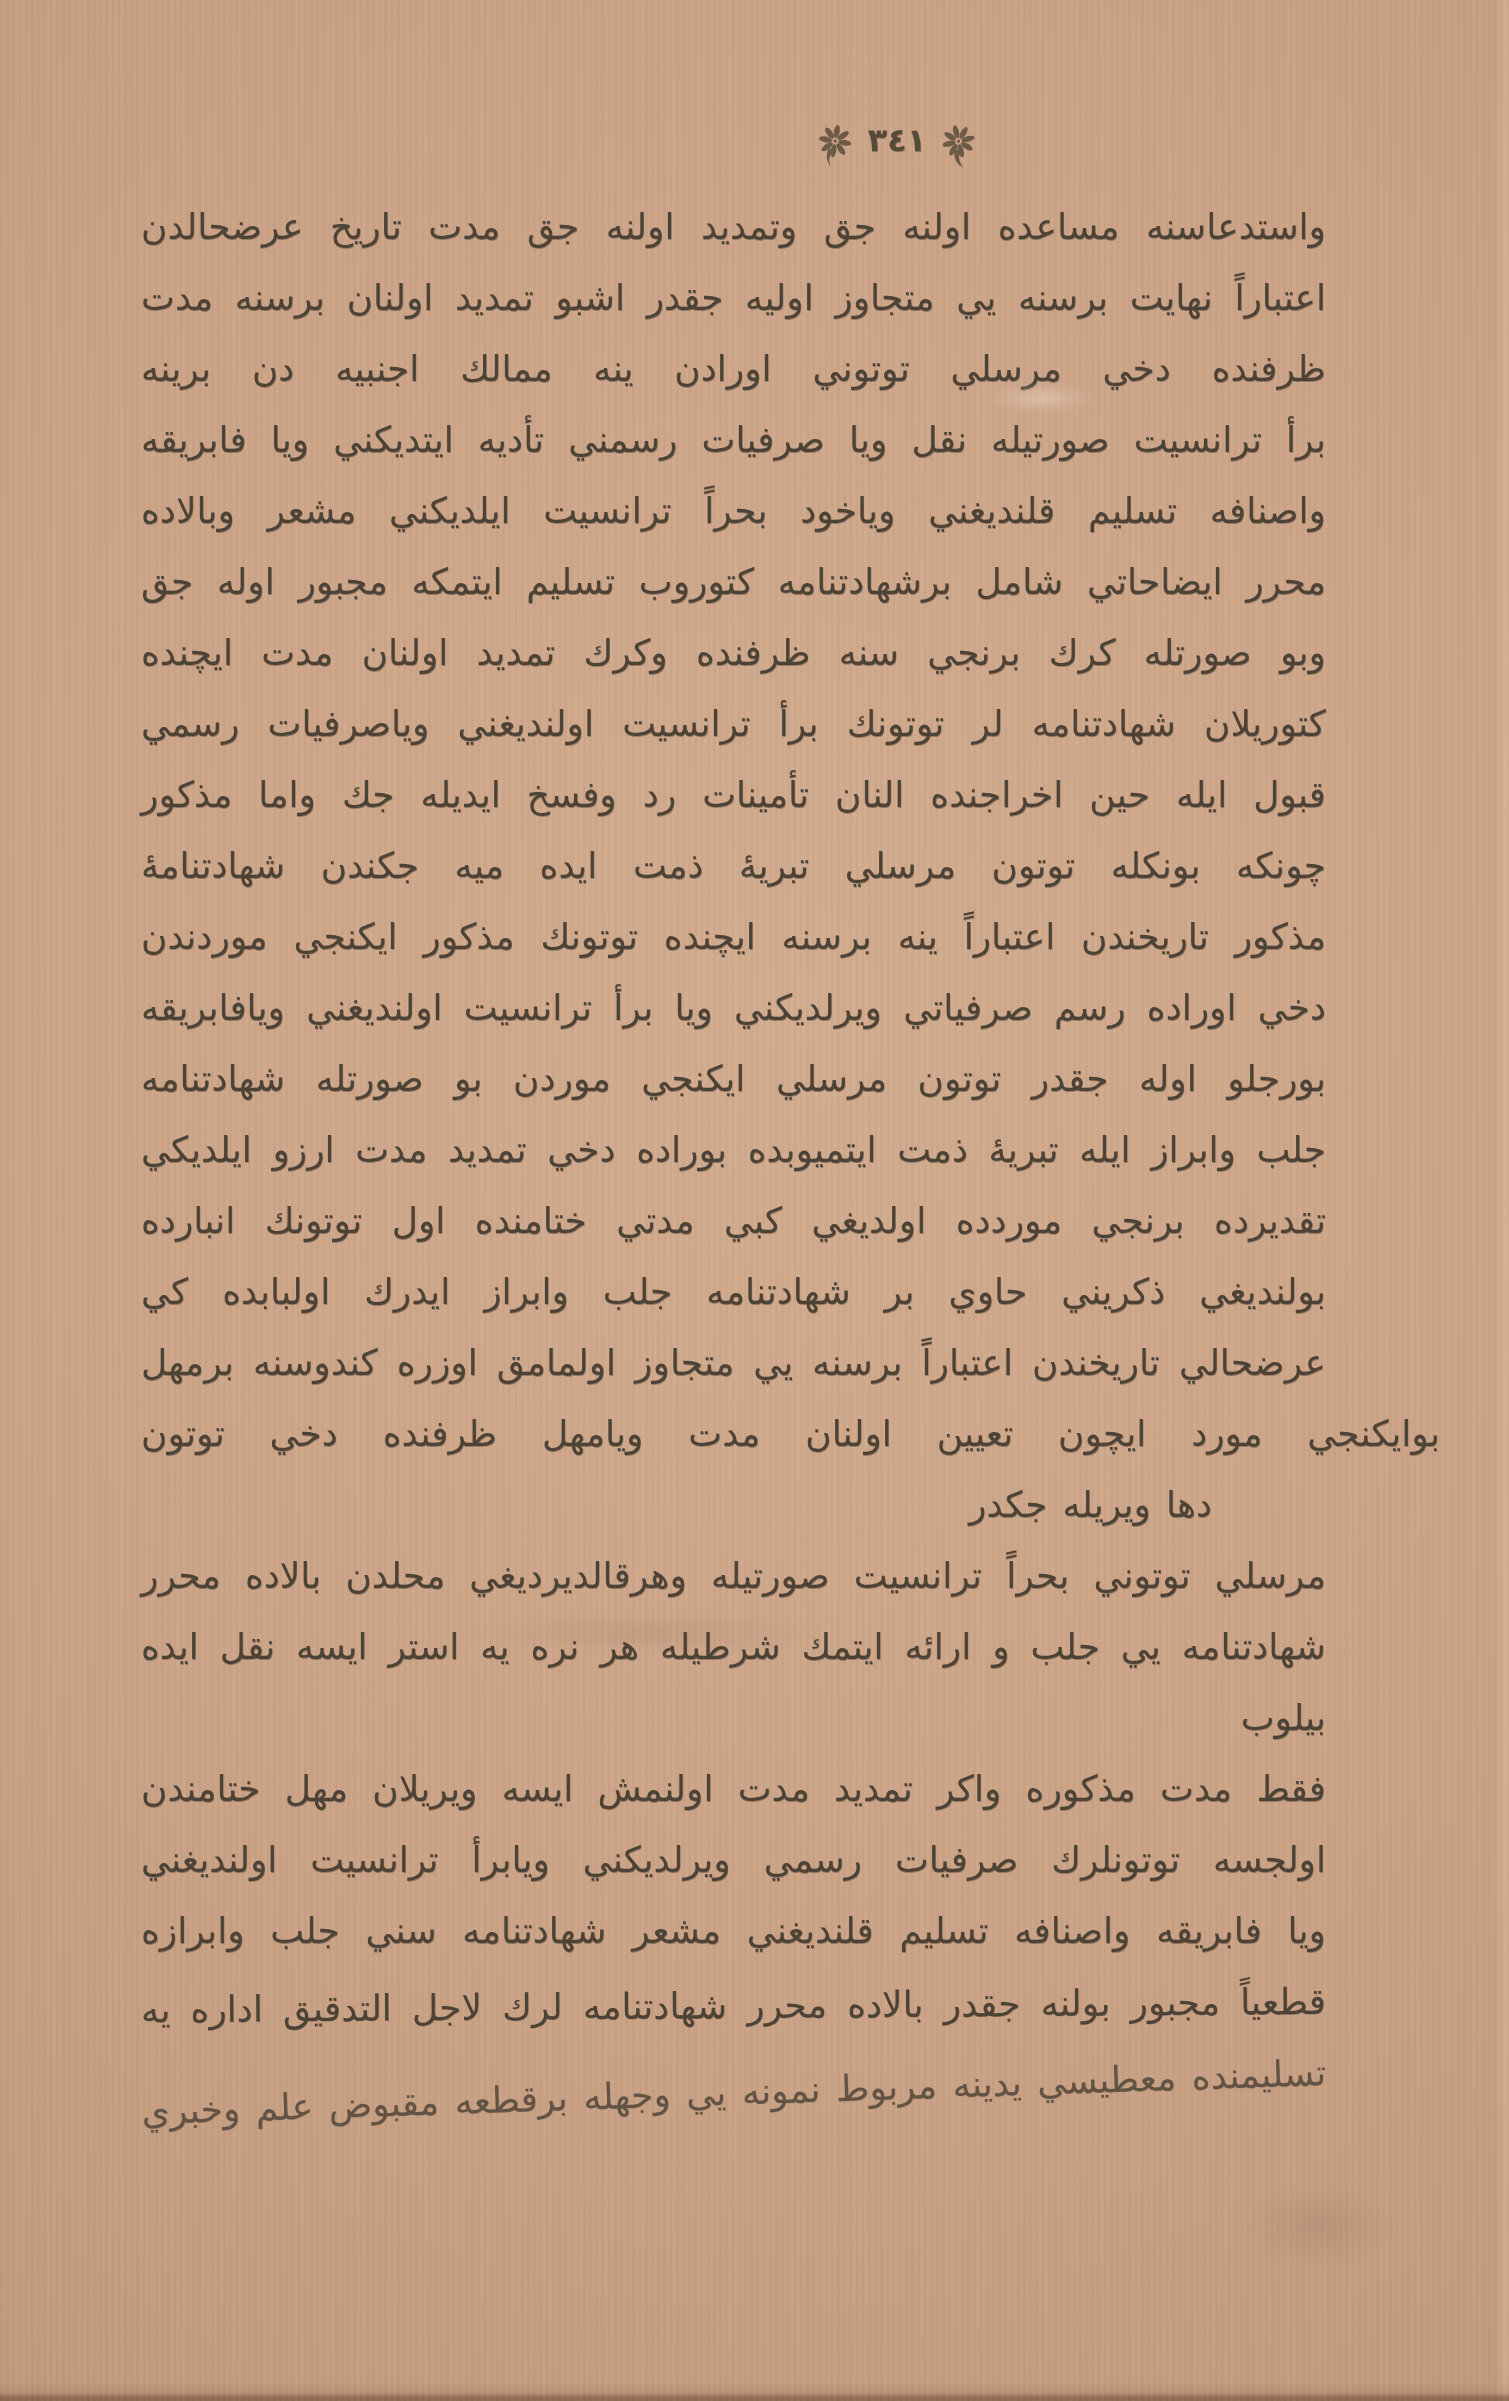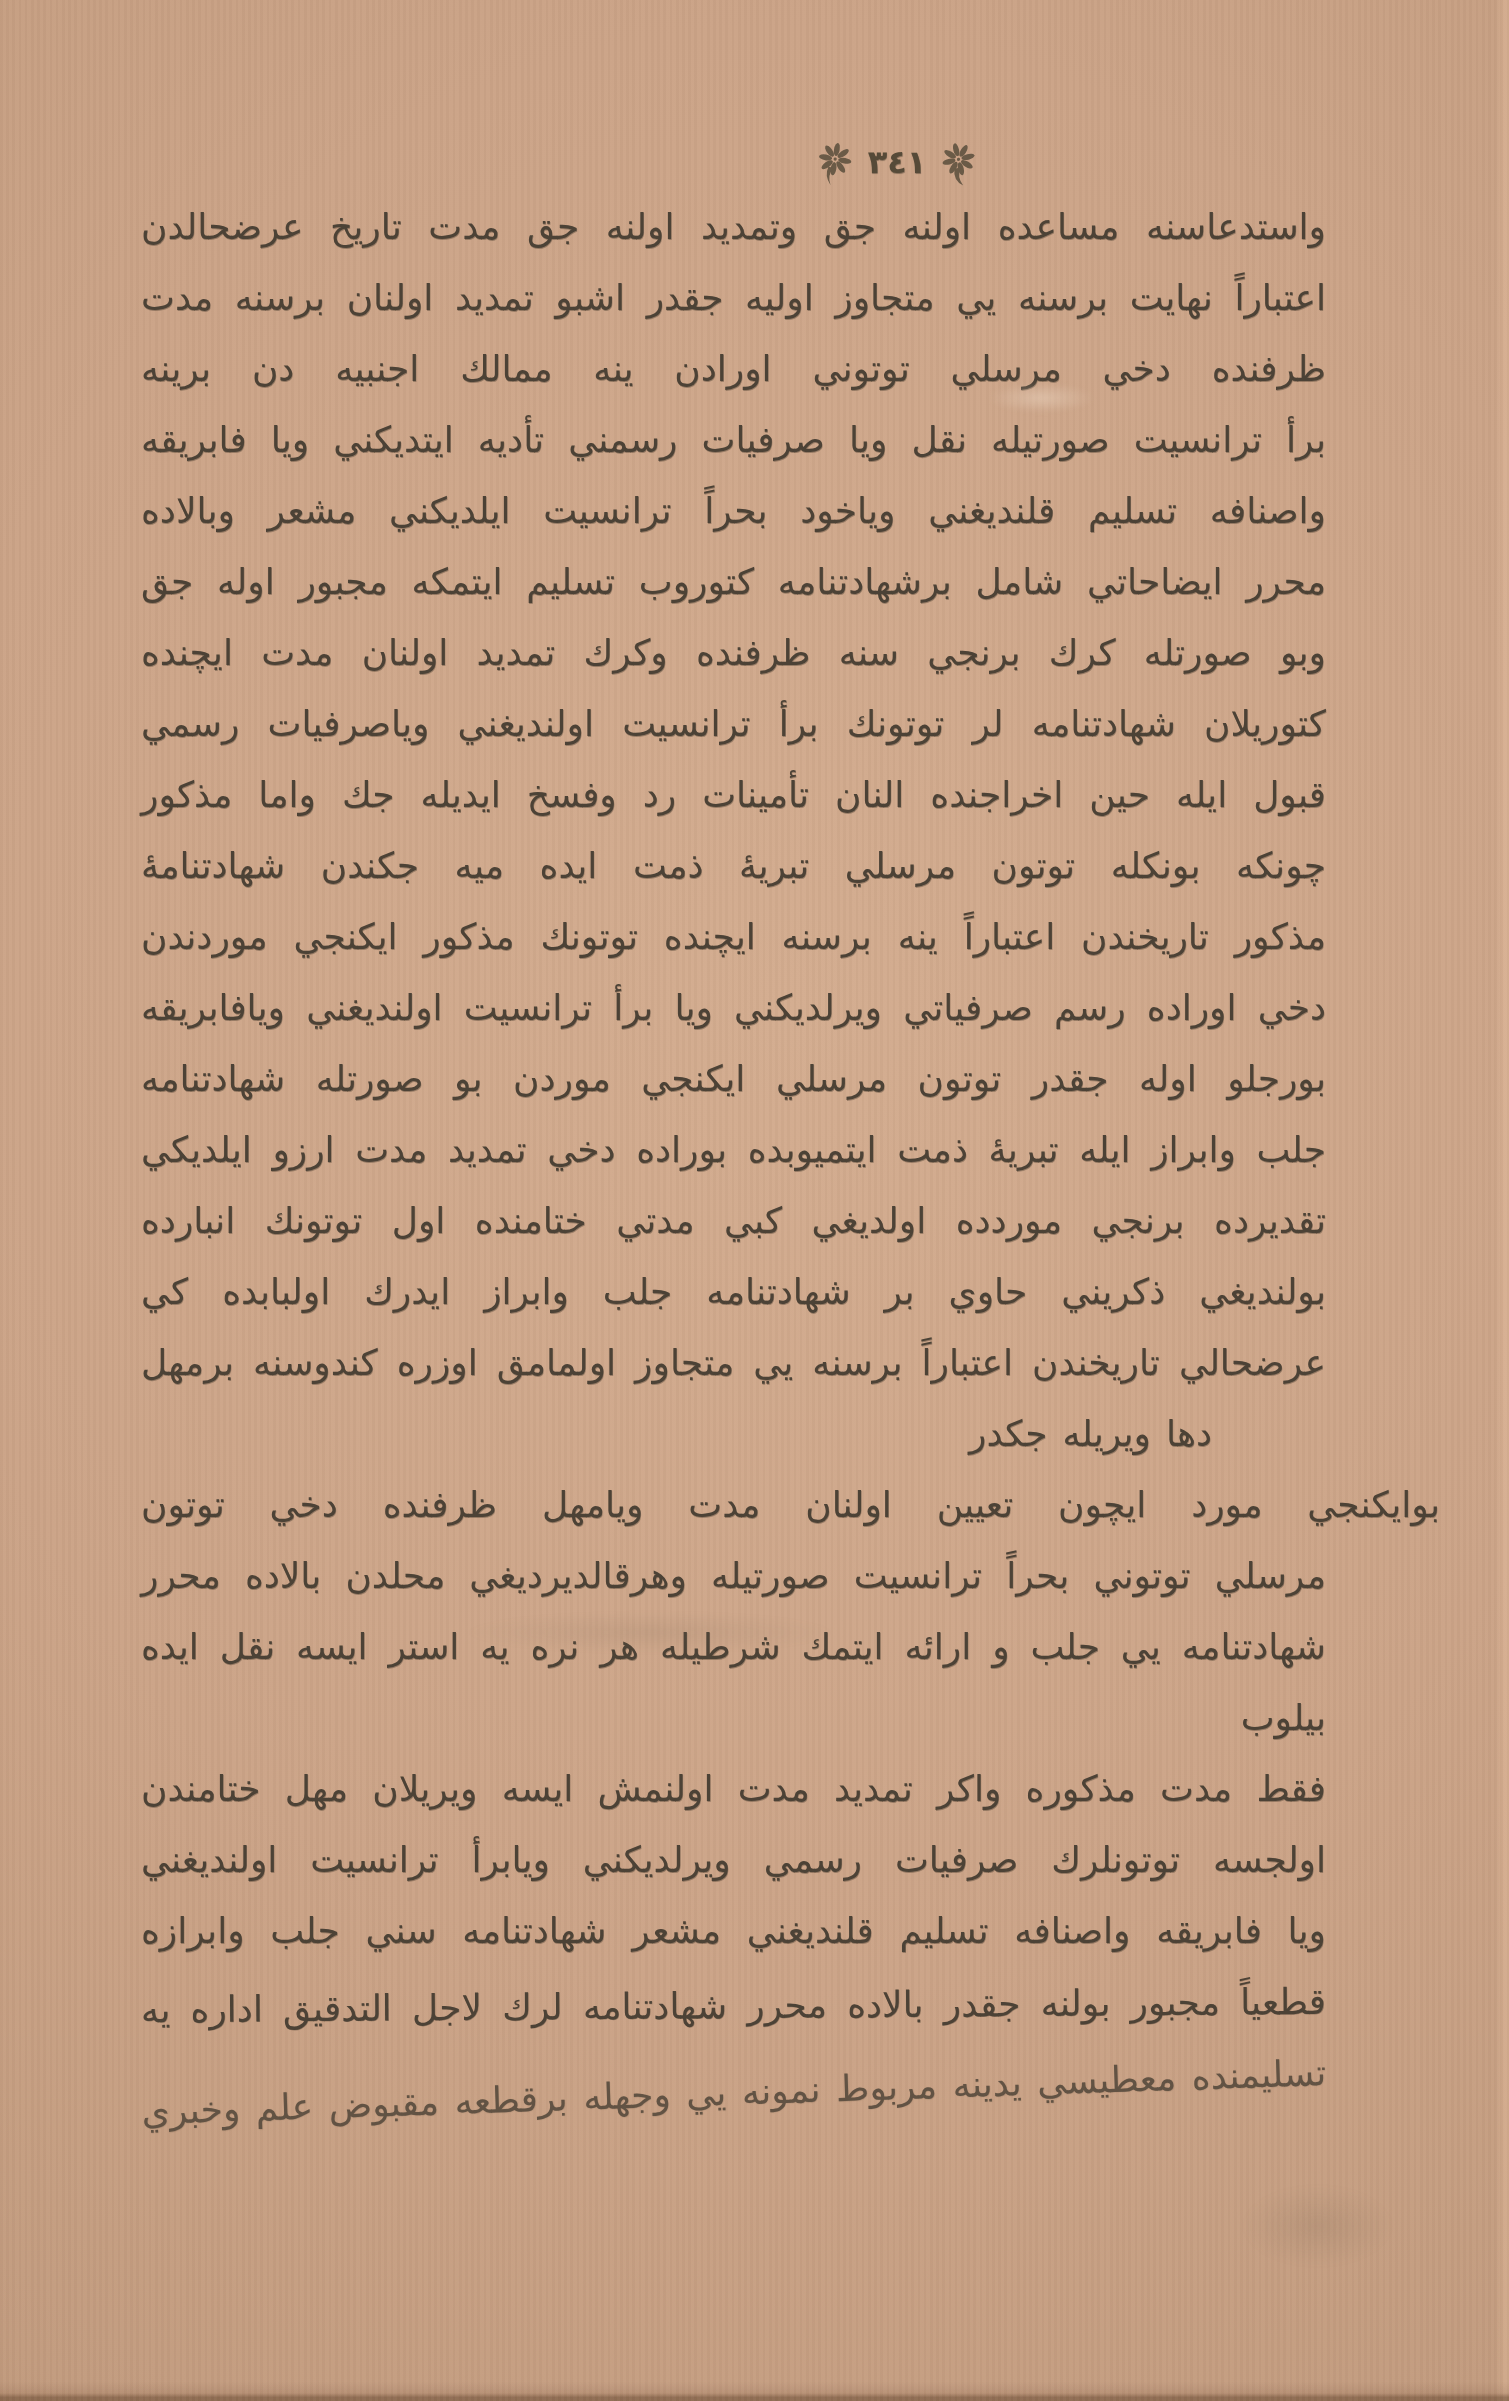--- a/index.html
+++ b/index.html
@@ -10,22 +10,22 @@
   .page{
     position:relative;width:1509px;height:2401px;
     background:
       repeating-linear-gradient(90deg, rgba(0,0,0,0.018) 0 2.7px, rgba(255,255,255,0.02) 2.7px 6.2px),
       linear-gradient(to top, rgba(92,62,40,0.50) 0 3.6px, rgba(92,62,40,0.12) 8px, rgba(92,62,40,0) 19.6px),
       linear-gradient(to left, rgba(255,214,180,0.22) 0 4.5px, rgba(255,214,180,0) 14.2px),
       radial-gradient(ellipse 120% 85% at 52% 42%, #d3ac8f 0%, #cba387 48%, #c29b7e 78%, #b8916f 100%);
     background-color:#c9a185;
   }
   .header{
-    position:absolute;top:133px;left:759px;width:276px;height:62px;
-    display:flex;align-items:center;justify-content:center;gap:16px;
+    position:absolute;top:123px;left:759px;width:276px;height:62px;
+    display:flex;justify-content:center;gap:16px;
     color:#5a4e3c;
   }
   .page-number{
     font-size:32px;font-weight:bold;letter-spacing:5.3px;color:#564a38;
     text-shadow:0.4px 0.4px 0.7px rgba(60,50,38,0.45);
     transform:translateY(-1.8px);
   }
   .rosette{width:39px;height:46px;flex:0 0 auto;opacity:0.85;}
   .rosette.tilt-l{transform:rotate(-14deg);}
   .rosette.tilt-r{transform:rotate(10deg);}
@@ -159,22 +159,22 @@
     <p class="line">كتوريلان شهادتنامه لر توتونك برأ ترانسيت اولنديغني وياصرفيات رسمي</p>
     <p class="line">قبول ايله حين اخراجنده النان تأمينات رد وفسخ ايديله جك واما مذكور</p>
     <p class="line">چونكه بونكله توتون مرسلي تبريهٔ ذمت ايده ميه جكندن شهادتنامهٔ</p>
     <p class="line">مذكور تاريخندن اعتباراً ينه برسنه ايچنده توتونك مذكور ايكنجي موردندن</p>
     <p class="line">دخي اوراده رسم صرفياتي ويرلديكني ويا برأ ترانسيت اولنديغني ويافابريقه</p>
     <p class="line">بورجلو اوله جقدر توتون مرسلي ايكنجي موردن بو صورتله شهادتنامه</p>
     <p class="line">جلب وابراز ايله تبريهٔ ذمت ايتميوبده بوراده دخي تمديد مدت ارزو ايلديكي</p>
     <p class="line">تقديرده برنجي موردده اولديغي كبي مدتي ختامنده اول توتونك انبارده</p>
     <p class="line">بولنديغي ذكريني حاوي بر شهادتنامه جلب وابراز ايدرك اولبابده كي</p>
     <p class="line">عرضحالي تاريخندن اعتباراً برسنه يي متجاوز اولمامق اوزره كندوسنه برمهل</p>
+    <p class="line outdent">بوايكنجي مورد ايچون تعيين اولنان مدت ويامهل ظرفنده دخي توتون</p>
     <p class="line short-line">دها ويريله جكدر</p>
-    <p class="line outdent">بوايكنجي مورد ايچون تعيين اولنان مدت ويامهل ظرفنده دخي توتون</p>
     <p class="line">مرسلي توتوني بحراً ترانسيت صورتيله وهرقالديرديغي محلدن بالاده محرر</p>
     <p class="line">شهادتنامه يي جلب و ارائه ايتمك شرطيله هر نره يه استر ايسه نقل ايده بيلوب</p>
     <p class="line">فقط مدت مذكوره واكر تمديد مدت اولنمش ايسه ويريلان مهل ختامندن</p>
     <p class="line">اولجسه توتونلرك صرفيات رسمي ويرلديكني ويابرأ ترانسيت اولنديغني</p>
     <p class="line">ويا فابريقه واصنافه تسليم قلنديغني مشعر شهادتنامه سني جلب وابرازه</p>
     <p class="line lvl">قطعياً مجبور بولنه جقدر بالاده محرر شهادتنامه لرك لاجل التدقيق اداره يه</p>
     <p class="line skew">تسليمنده معطيسي يدينه مربوط نمونه يي وجهله برقطعه مقبوض علم وخبري</p>
   </main>
 
   <div class="stain stain-1"></div>

